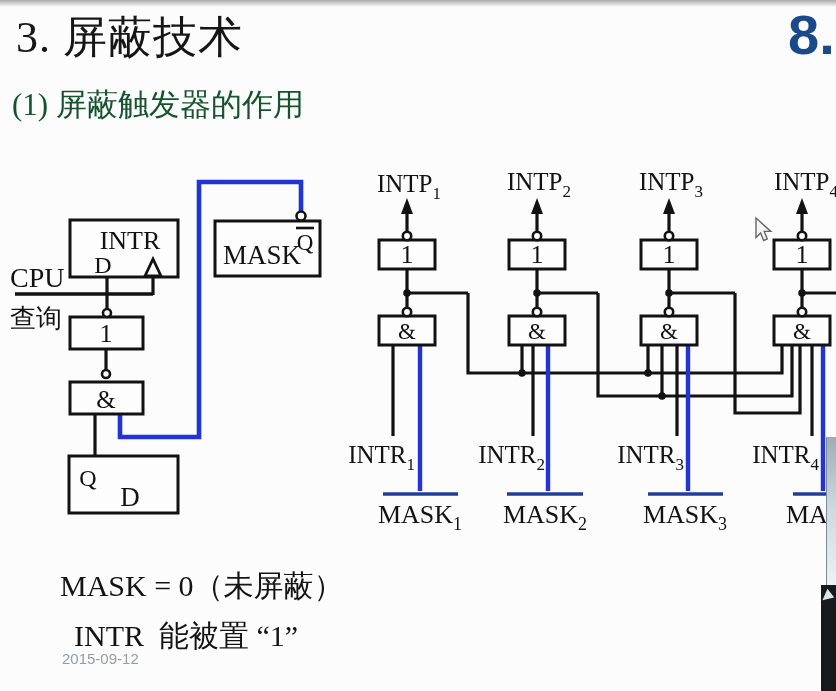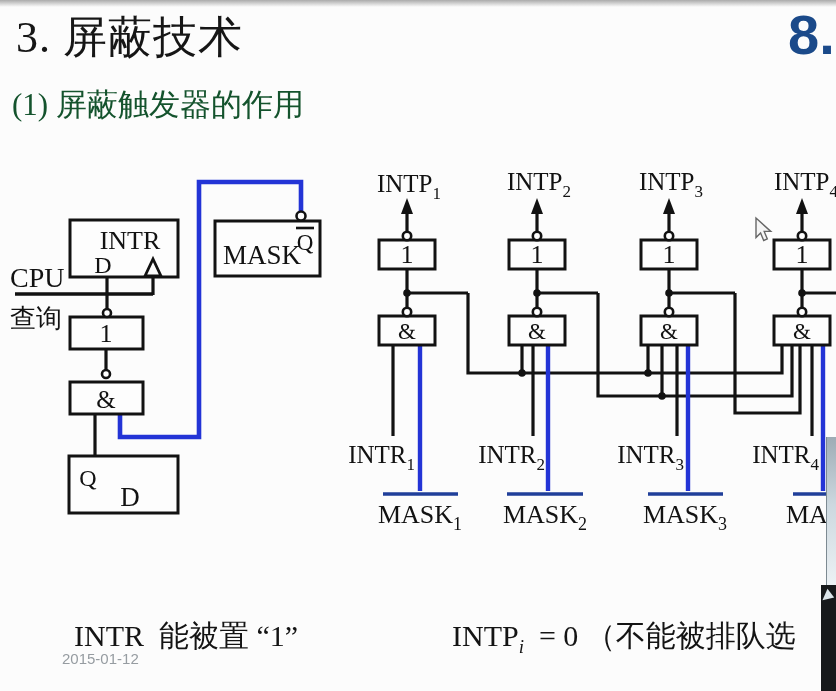--- a/index.html
+++ b/index.html
@@ -176,21 +176,21 @@
     <g font-size="26" fill="#203f9a">
       <text x="420" y="523" text-anchor="middle" fill="#203f9a"><tspan>MASK</tspan><tspan dy="7" font-size="18">1</tspan></text>
       <text x="545" y="523" text-anchor="middle" fill="#203f9a"><tspan>MASK</tspan><tspan dy="7" font-size="18">2</tspan></text>
       <text x="685" y="523" text-anchor="middle" fill="#203f9a"><tspan>MASK</tspan><tspan dy="7" font-size="18">3</tspan></text>
       <text x="828" y="523" text-anchor="middle" fill="#203f9a"><tspan>MASK</tspan><tspan dy="7" font-size="18">4</tspan></text>
     </g>
 
     <path d="M756,218 l0,19.5 4.6,-4.6 3.1,7.6 3.6,-1.6 -3.1,-7.5 6.6,0 z" fill="#f5f5f5" stroke="#5a5a5a" stroke-width="1.4" opacity="0.92"></path>
   </svg>
 
+  <div class="note n-l1"><span>MASK = 0（未屏蔽）</span></div>
   <div class="note n-l2"><span>INTR  能被置 “1”</span></div>
-  <div class="note n-r2"><span>INTP</span><sub>i</sub><span>  = 0 （不能被排队选</span></div>
 
-  <div class="date">2015-01-12</div>
+  <div class="date">2015-09-12</div>
 
   <div class="strip-gray"></div>
   <div class="strip-dark"></div>
   <div class="strip-arrow"></div>
 </div>
 
 </body></html>

